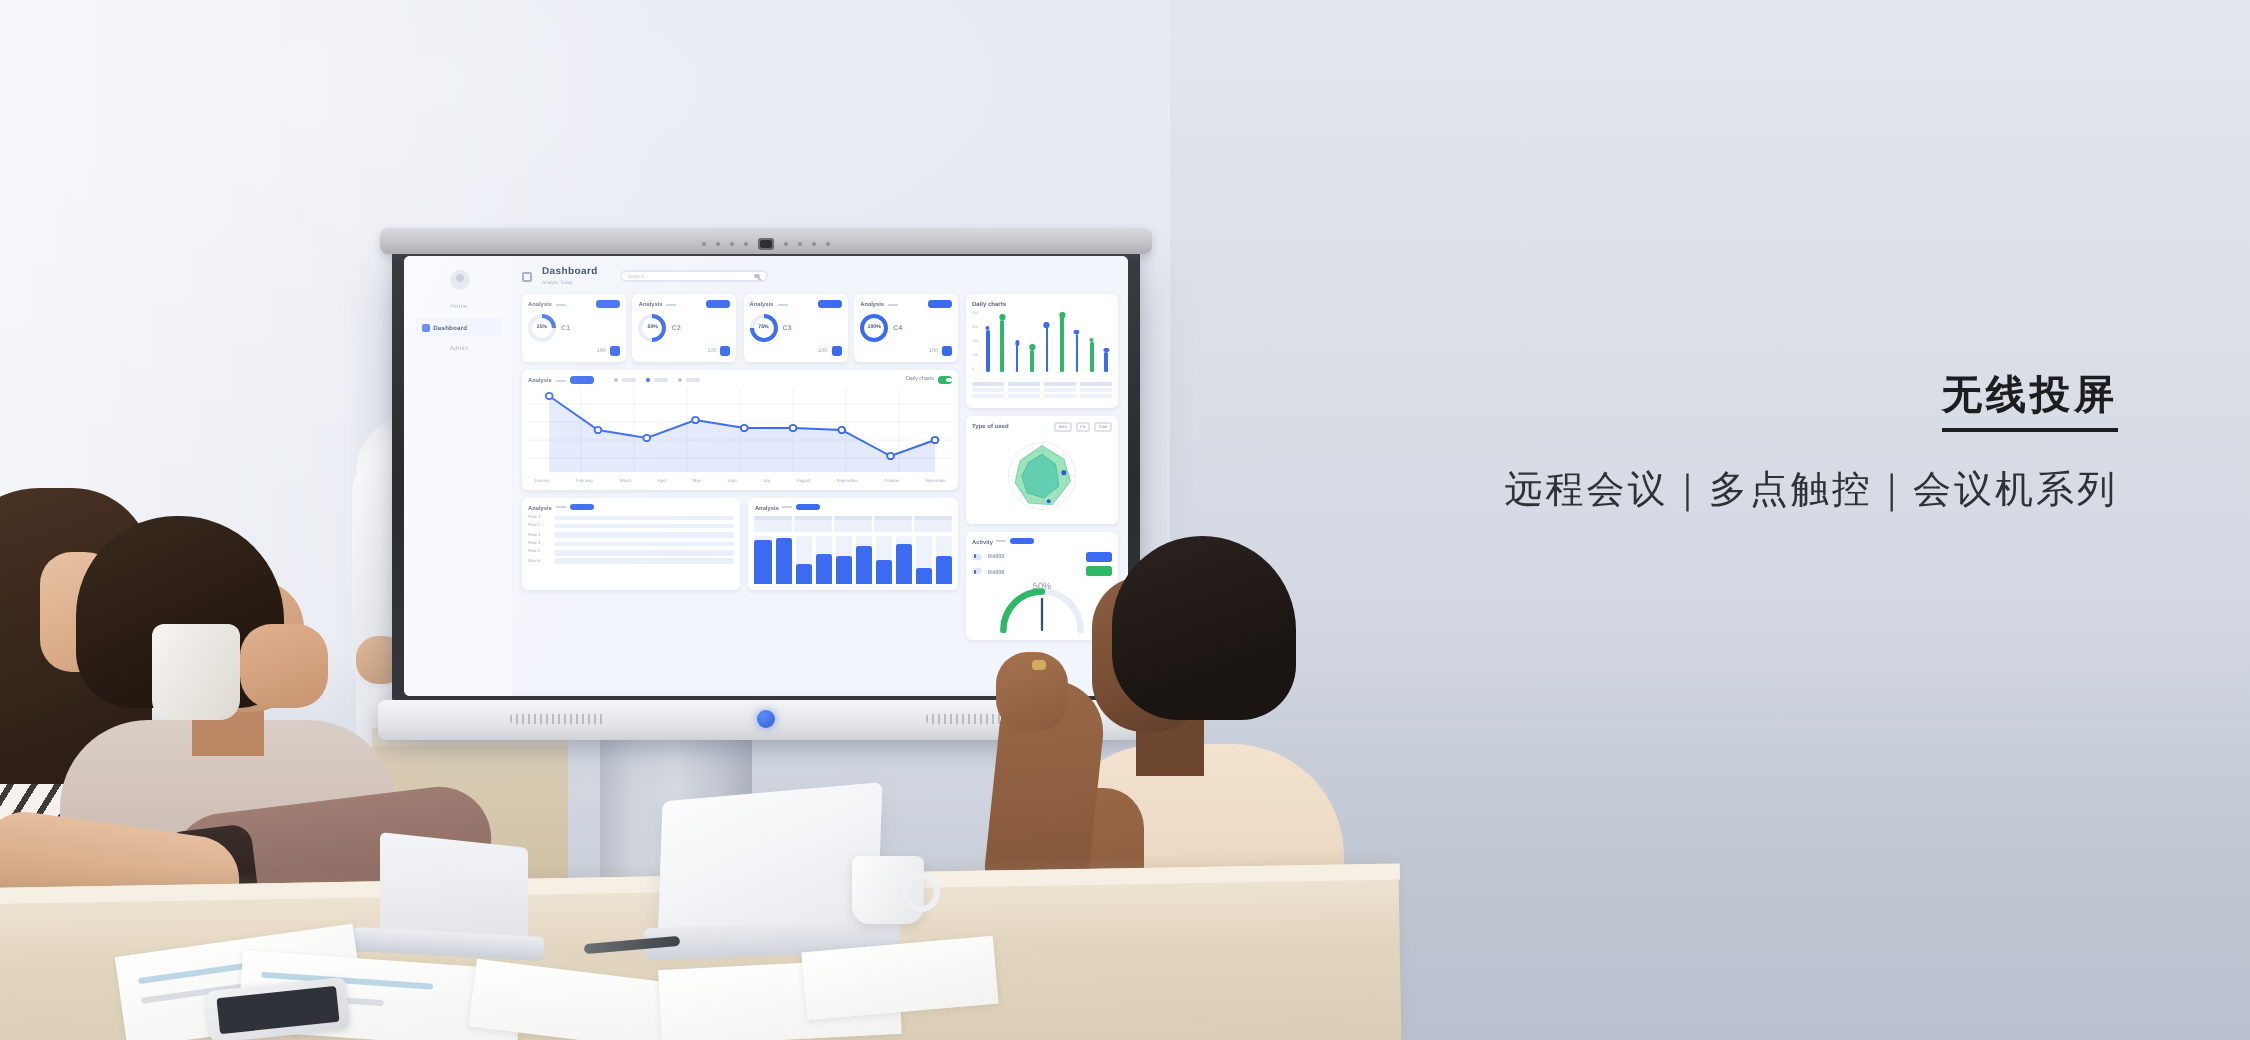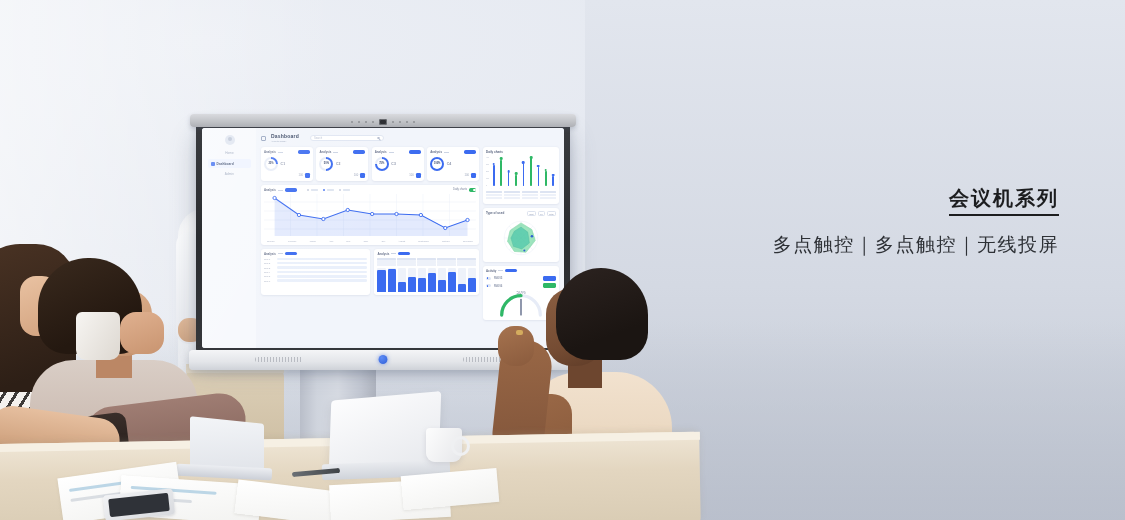--- a/index.html
+++ b/index.html
@@ -842,17 +842,17 @@
       <i class="p-line" style="top:20px;width:62px;background:#d9dde2;"></i>
     </div>
   <div class="paper p4"></div>
   <div class="paper p3"></div>
   <div class="paper p5"></div>
   <div class="phone"></div>
   <div class="pen-desk"></div>
   <div class="mug"></div>
 
   <div class="copy">
-    <div class="eyebrow">会议机系列</div>
-    <div class="subline">多点触控｜多点触控｜无线投屏</div>
+    <div class="eyebrow">无线投屏</div>
+    <div class="subline">远程会议｜多点触控｜会议机系列</div>
   </div>
 
 </div>
 
 </body></html>

